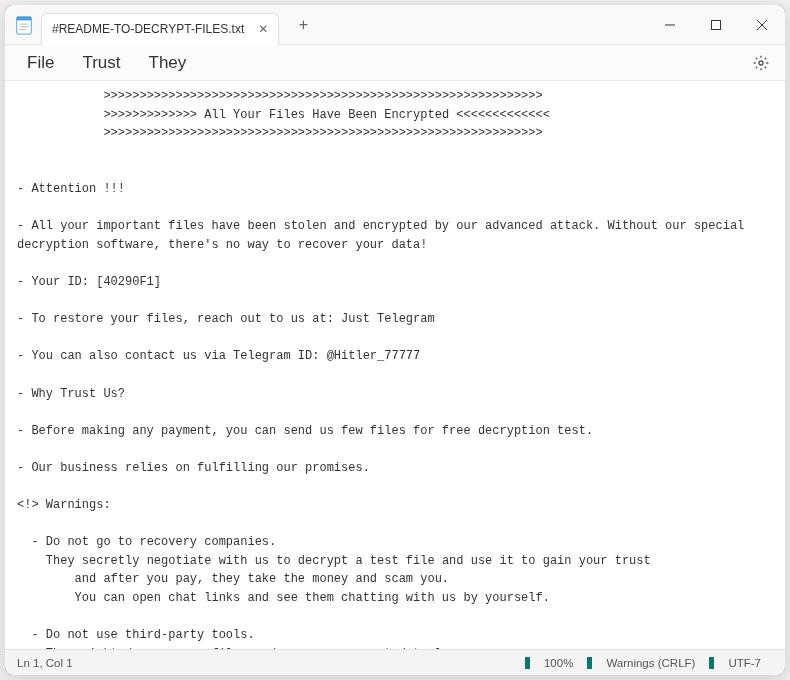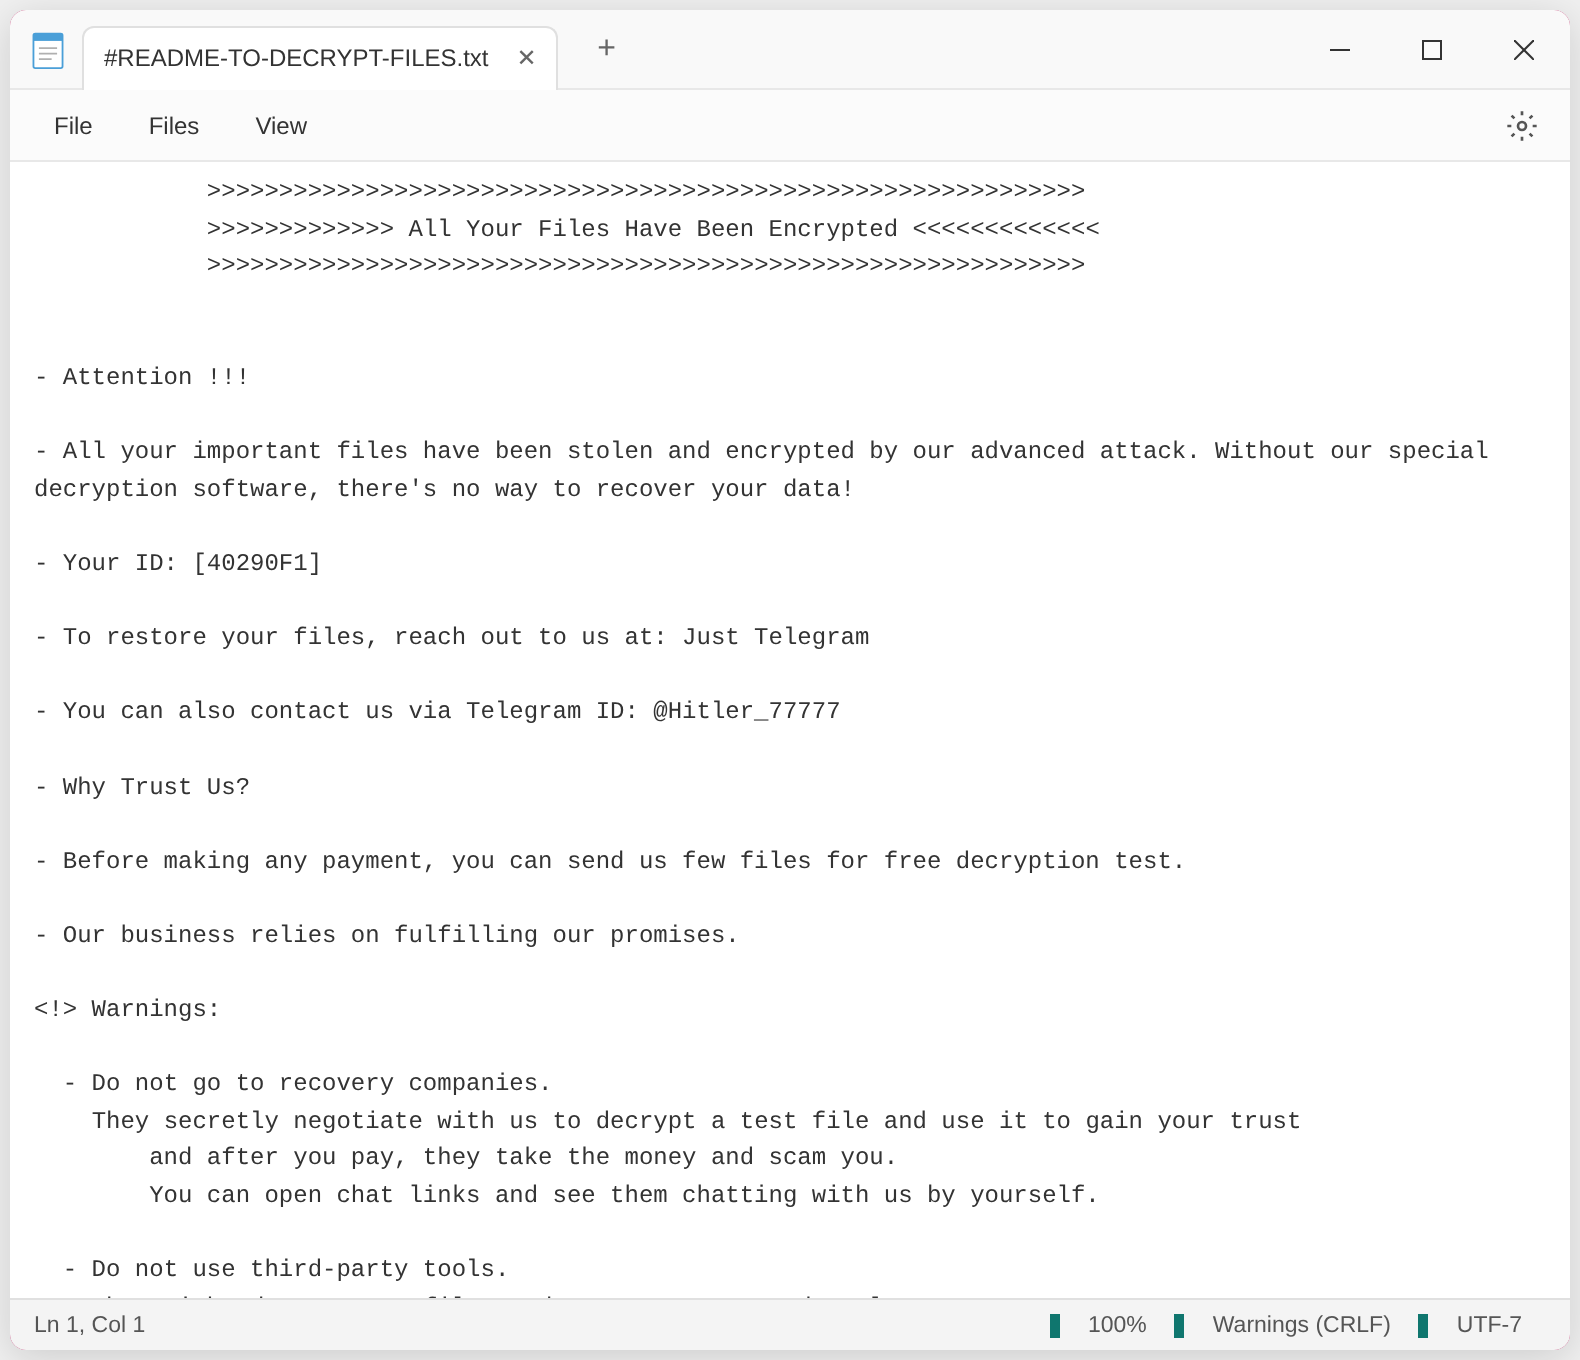--- a/index.html
+++ b/index.html
@@ -89,21 +89,21 @@
     .menubar {
       height: 36px;
       display: flex;
       align-items: center;
       padding: 0 8px;
       border-bottom: 1px solid #e8e8e8;
       background: #fbfbfb;
     }
     .menu-item {
       padding: 6px 14px;
-      font-size: 12px;
+      font-size: 17px;
       color: #333;
       cursor: pointer;
       border-radius: 4px;
     }
     .settings-icon {
       margin-left: auto;
       width: 32px;
       height: 32px;
       display: flex;
       align-items: center;
@@ -180,22 +180,22 @@
         <svg width="10" height="10" viewBox="0 0 10 10">
             <line x1="0" y1="0" x2="10" y2="10" stroke="#333" stroke-width="1"></line>
             <line x1="10" y1="0" x2="0" y2="10" stroke="#333" stroke-width="1"></line>
           </svg>
       </div>
     </div>
   </div>
 
   <div class="menubar">
     <div class="menu-item">File</div>
-    <div class="menu-item">Files</div>
-    <div class="menu-item">View</div>
+    <div class="menu-item">Trust</div>
+    <div class="menu-item">They</div>
     <div class="settings-icon">
       <svg width="16" height="16" viewBox="0 0 24 24" fill="none" stroke="#555" stroke-width="2">
         <circle cx="12" cy="12" r="3"></circle>
         <path d="M12 1v3M12 20v3M4.2 4.2l2.1 2.1M17.7 17.7l2.1 2.1M1 12h3M20 12h3M4.2 19.8l2.1-2.1M17.7 6.3l2.1-2.1"></path>
       </svg>
     </div>
   </div>
 
   <div class="content">            &gt;&gt;&gt;&gt;&gt;&gt;&gt;&gt;&gt;&gt;&gt;&gt;&gt;&gt;&gt;&gt;&gt;&gt;&gt;&gt;&gt;&gt;&gt;&gt;&gt;&gt;&gt;&gt;&gt;&gt;&gt;&gt;&gt;&gt;&gt;&gt;&gt;&gt;&gt;&gt;&gt;&gt;&gt;&gt;&gt;&gt;&gt;&gt;&gt;&gt;&gt;&gt;&gt;&gt;&gt;&gt;&gt;&gt;&gt;&gt;&gt;
             &gt;&gt;&gt;&gt;&gt;&gt;&gt;&gt;&gt;&gt;&gt;&gt;&gt; All Your Files Have Been Encrypted &lt;&lt;&lt;&lt;&lt;&lt;&lt;&lt;&lt;&lt;&lt;&lt;&lt;

